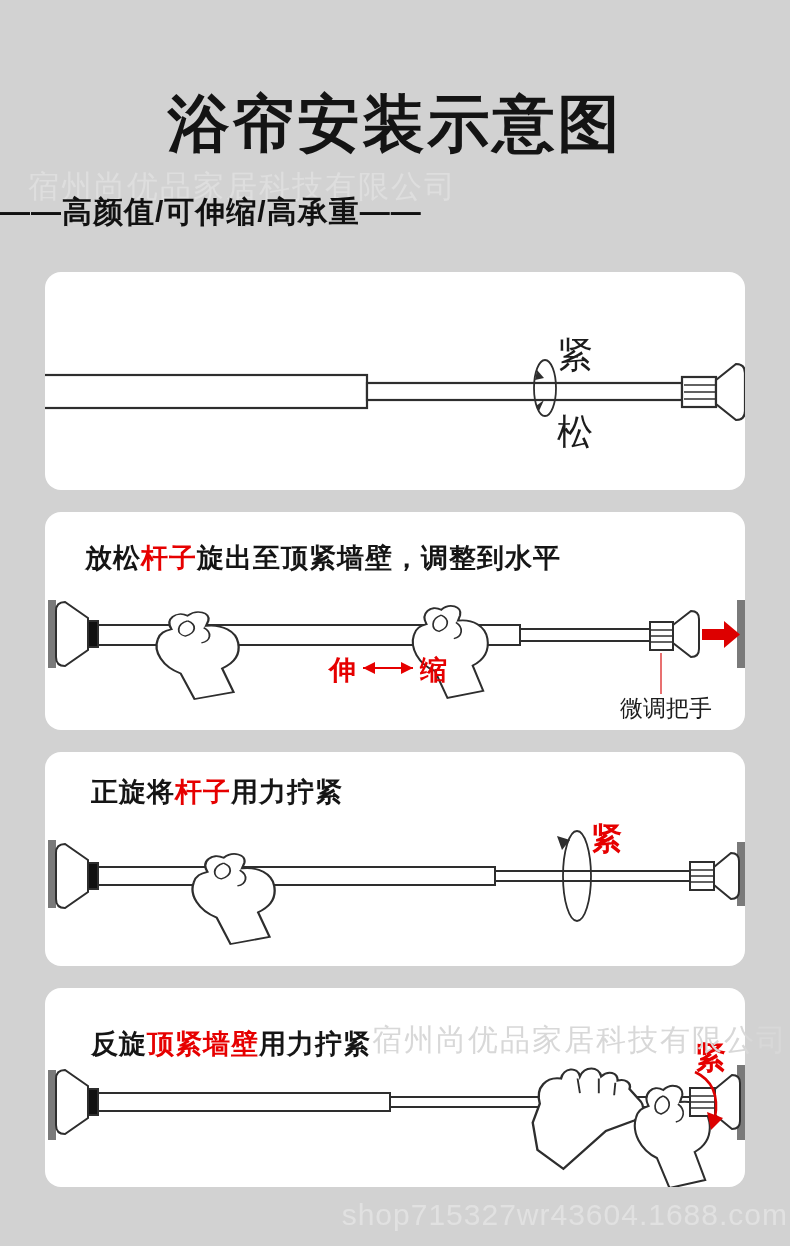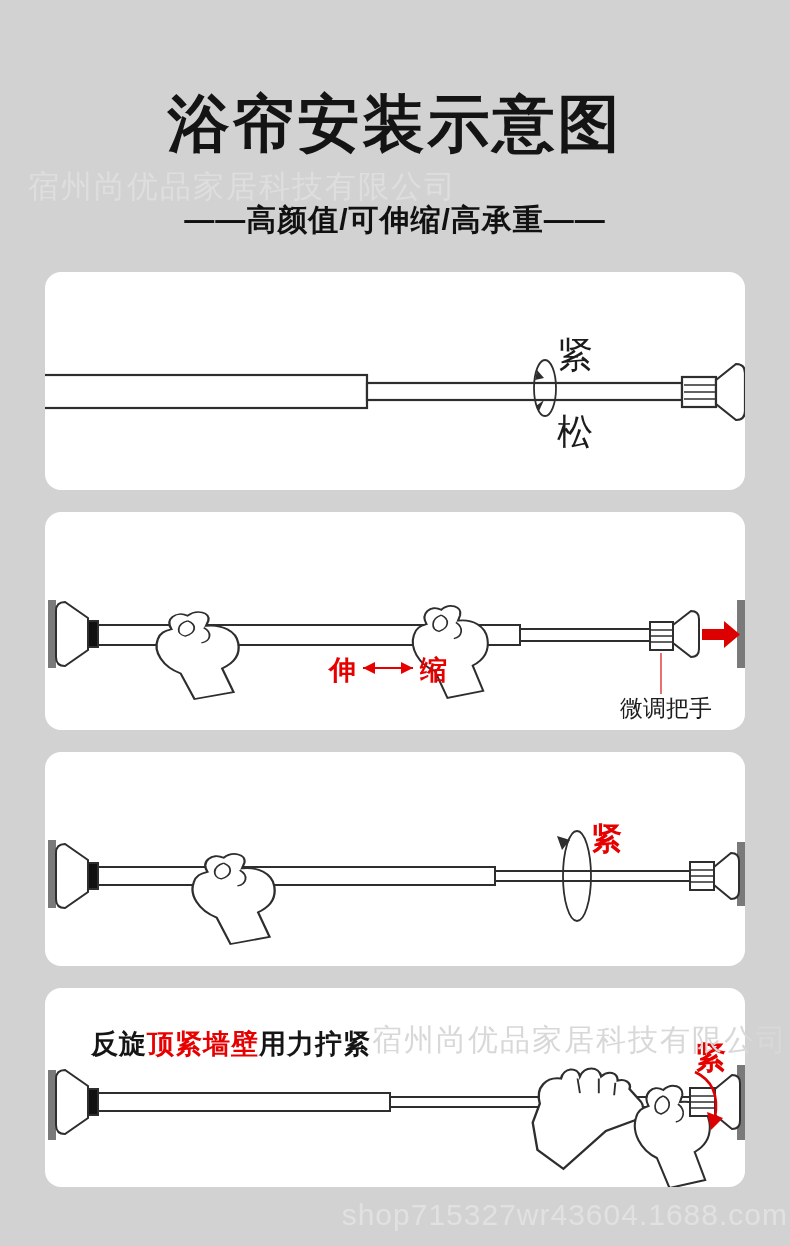--- a/index.html
+++ b/index.html
@@ -14,22 +14,22 @@
   .main-title{
     left:0;top:82px;width:790px;text-align:center;
     font-family:Liberation Serif, serif;
     font-weight:900;font-size:62px;letter-spacing:3px;color:#141414;
   }
   .watermark-top{
     left:28px;top:166px;font-size:31px;letter-spacing:2px;
     color:#dedede;white-space:nowrap;
   }
   .subtitle{
-    left:0;top:192px;width:790px;text-align:center;
-    font-weight:700;font-size:30px;letter-spacing:1px;color:#111;margin-top:8px;
+    left:0;top:192px;width:790px;text-align:left;
+    font-weight:700;font-size:30px;letter-spacing:1px;color:#111;
   }
   
   .panel{
     left:45px;width:700px;background:#ffffff;border-radius:16px;
     overflow:hidden;
   }
   #panel1{top:272px;height:218px;}
   #panel2{top:512px;height:218px;}
   #panel3{top:752px;height:214px;}
   #panel4{top:988px;height:199px;}
@@ -123,20 +123,21 @@
     <g stroke="#e60000" stroke-width="2">
       <line x1="318" y1="156" x2="368" y2="156"></line>
     </g>
     <polygon points="318,156 330,150 330,162" fill="#e60000"></polygon>
     <polygon points="368,156 356,150 356,162" fill="#e60000"></polygon>
     <text x="284" y="167" font-size="27" class="lbl-red">伸</text>
     <text x="375" y="167" font-size="27" class="lbl-red">缩</text>
     <line x1="616" y1="141" x2="616" y2="182" stroke="#e87070" stroke-width="2"></line>
     <text x="575" y="204" font-size="23" class="lbl-handle">微调把手</text>
   </svg>
+  <div class="step-heading"><span>放松</span><span class="hl">杆子</span><span>旋出至顶紧墙壁，调整到水平</span></div>
 </div>
 
 <div id="panel3" class="abs panel">
   <svg width="700" height="214" viewBox="0 0 700 214">
     <rect x="3" y="88" width="8" height="68" fill="#7a7a7a" stroke="none"></rect>
     <rect x="692" y="90" width="8" height="64" fill="#7a7a7a" stroke="none"></rect>
     <g stroke="#2e2e2e" stroke-width="2" fill="#ffffff">
       <path d="M43 108 L20 92 Q11 92 11 101 L11 147 Q11 156 20 156 L43 140 Z"></path>
       <rect x="43" y="111" width="10" height="26" fill="#111111"></rect>
       <rect x="53" y="115" width="397" height="18"></rect>
@@ -150,20 +151,21 @@
     </g>
     <g stroke="#2e2e2e" stroke-width="1.4">
       <line x1="646" y1="118" x2="669" y2="118"></line>
       <line x1="646" y1="124" x2="669" y2="124"></line>
       <line x1="646" y1="130" x2="669" y2="130"></line>
     </g>
     <ellipse cx="532" cy="124" rx="14" ry="45" fill="none" stroke="#2e2e2e" stroke-width="1.8"></ellipse>
     <polygon points="512,84 525,88 517,98" fill="#2e2e2e"></polygon>
     <text x="546" y="97" font-size="31" class="lbl-red">紧</text>
   </svg>
+  <div class="step-heading"><span>正旋将</span><span class="hl">杆子</span><span>用力拧紧</span></div>
 </div>
 
 <div id="panel4" class="abs panel">
   <svg width="700" height="199" viewBox="0 0 700 199">
     <rect x="3" y="82" width="8" height="70" fill="#7a7a7a" stroke="none"></rect>
     <rect x="692" y="77" width="8" height="75" fill="#7a7a7a" stroke="none"></rect>
     <g stroke="#2e2e2e" stroke-width="2" fill="#ffffff">
       <path d="M43 98 L20 82 Q11 82 11 91 L11 137 Q11 146 20 146 L43 130 Z"></path>
       <rect x="43" y="101" width="10" height="26" fill="#111111"></rect>
       <rect x="53" y="105" width="292" height="18"></rect>

